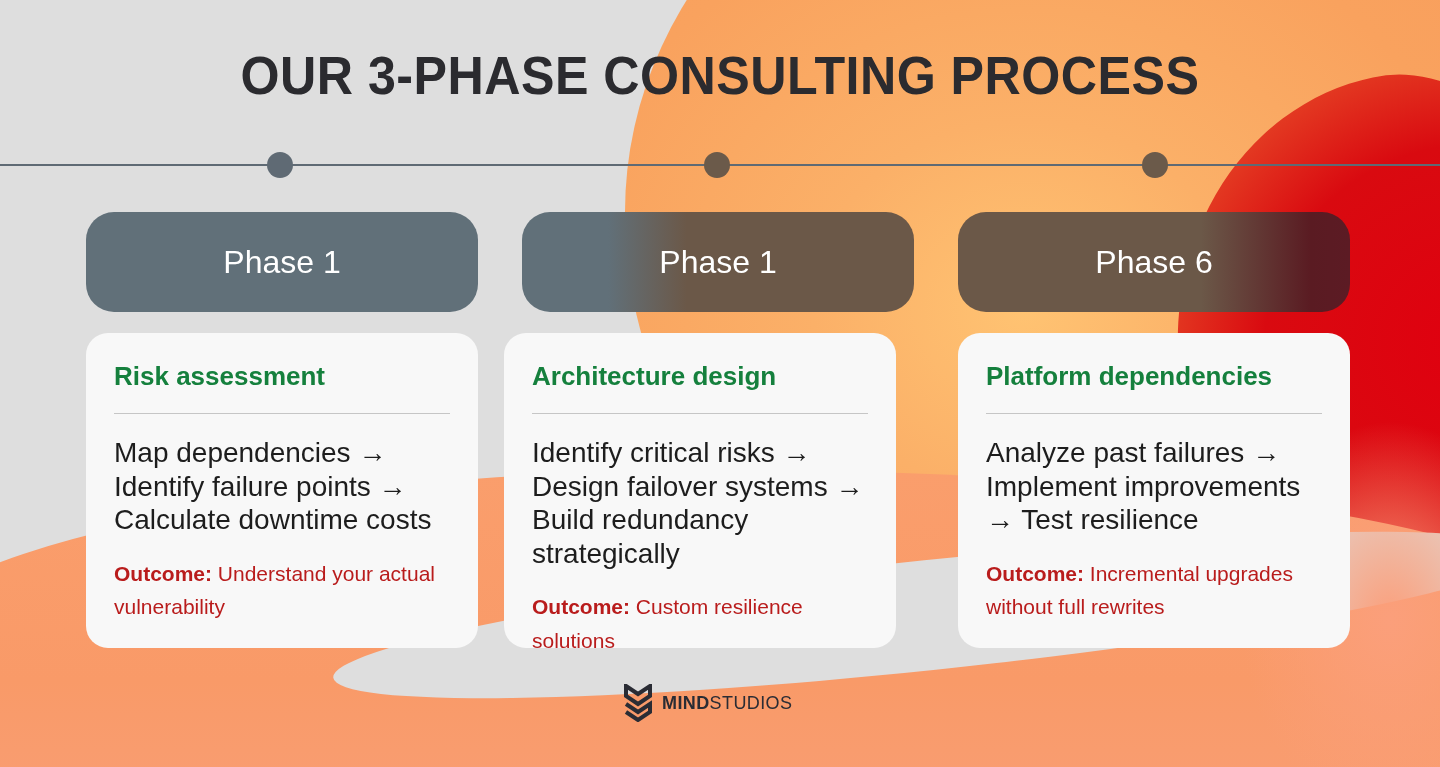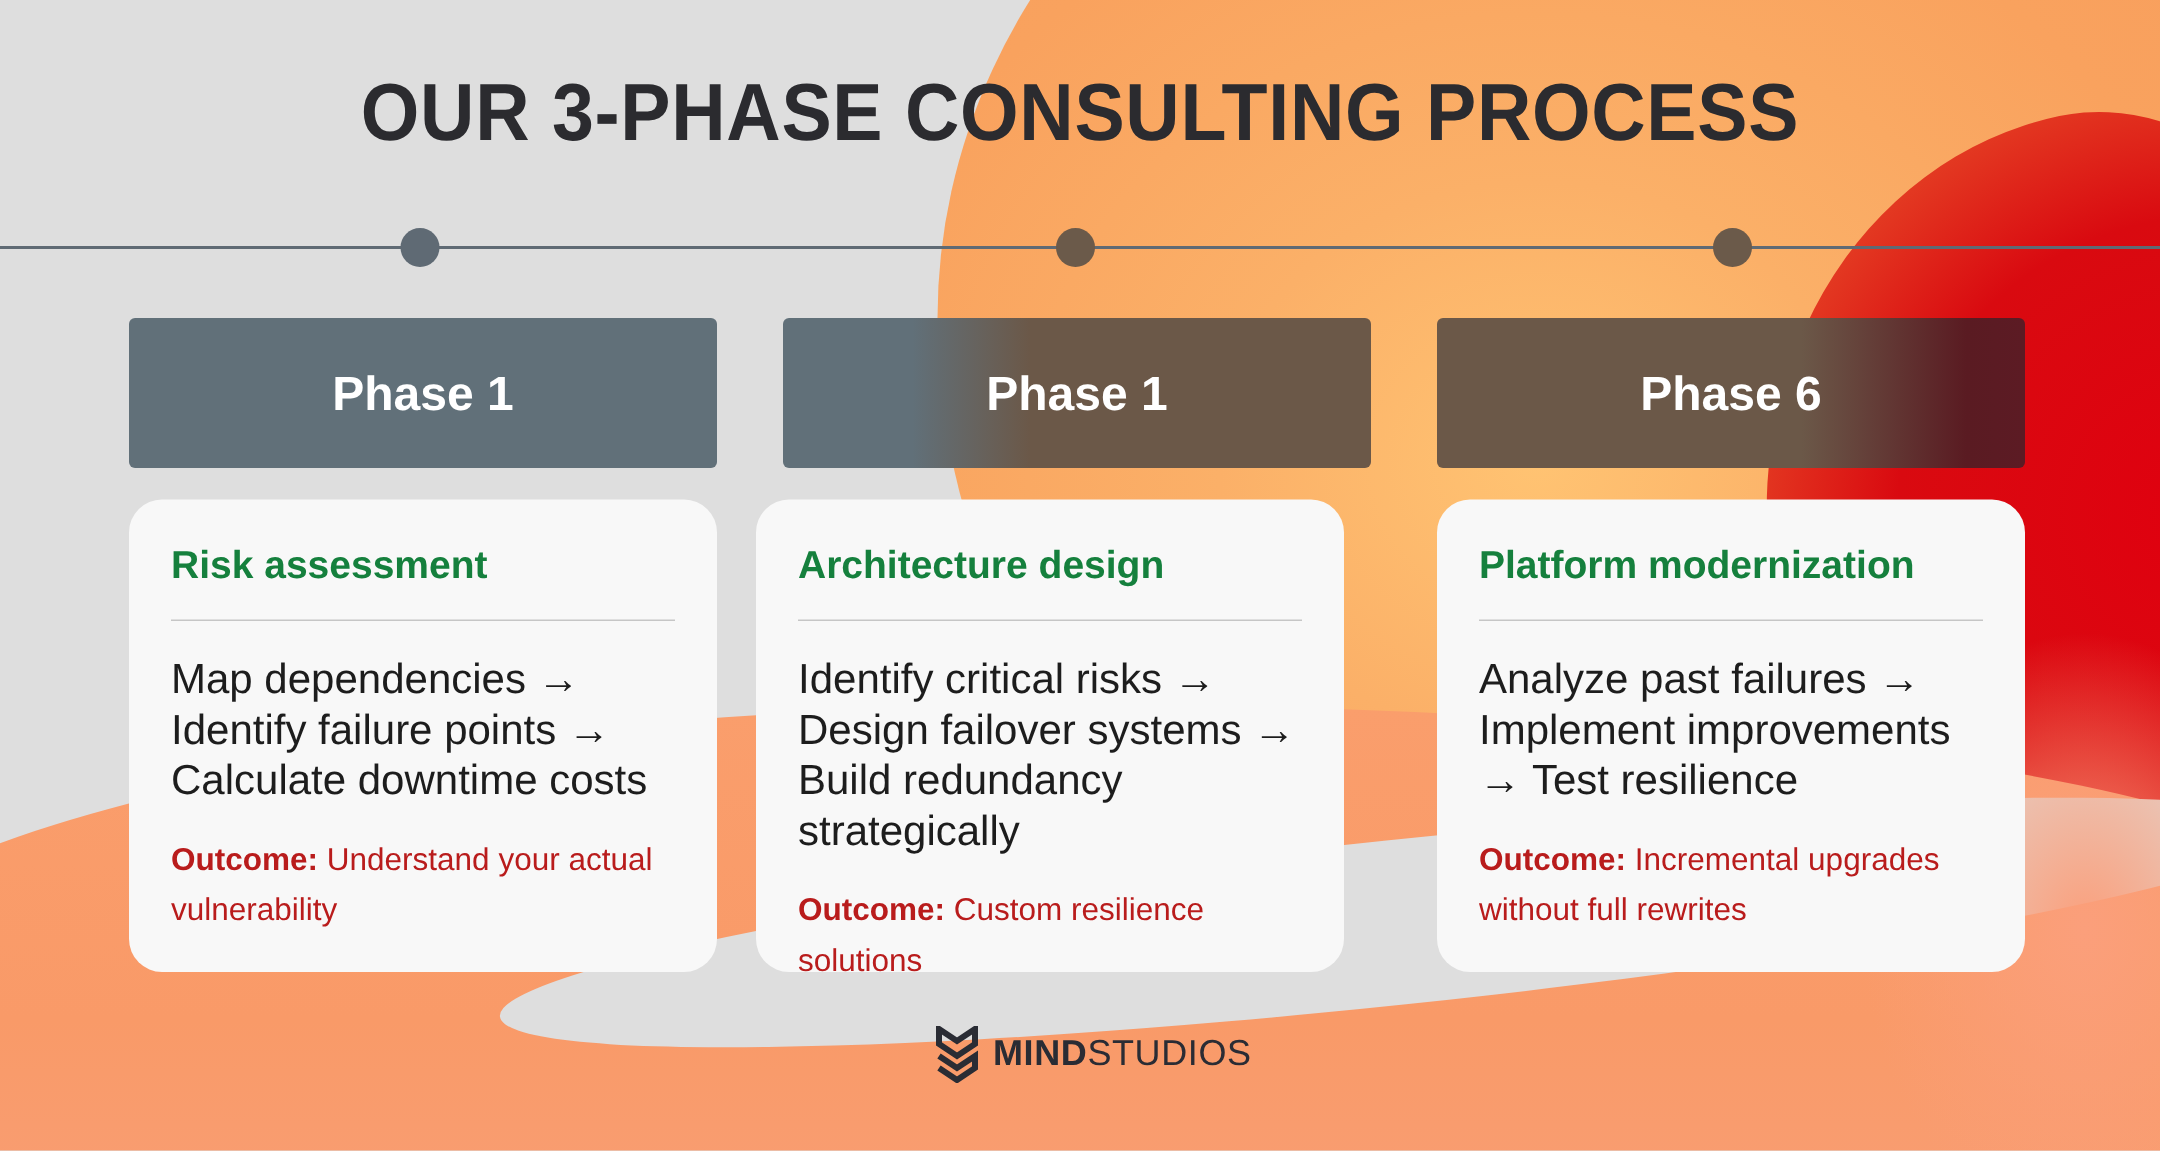--- a/index.html
+++ b/index.html
@@ -52,23 +52,23 @@
     background: #5f6a74; z-index: 2;
   }
   .timeline-dot {
     position: absolute; top: 152px; width: 26px; height: 26px; border-radius: 50%;
     background: #5f6a74; z-index: 3;
   }
   .timeline-dot.d2, .timeline-dot.d3 { background: #6b5a4a; }
 
   .phase-pill {
     position: absolute; top: 212px; width: 392px; height: 100px;
-    border-radius: 4px; z-index: 2;
+    border-radius: 28px; z-index: 2;
     display: flex; align-items: center; justify-content: center;
-    color: #ffffff; font-weight: 700; font-size: 32px;
+    color: #ffffff; font-weight: 400; font-size: 32px;
   }
   .phase-pill.p1 { left: 86px; background: #617079; }
   .phase-pill.p2 { left: 522px; background: linear-gradient(90deg, #617079 0%, #617079 22%, #6b5848 42%, #6b5848 100%); }
   .phase-pill.p3 { left: 958px; background: linear-gradient(90deg, #6b5848 0%, #6b5848 62%, #5a1b22 90%, #5c1b24 100%); }
 
   .card {
     position: absolute; top: 333px; width: 392px; height: 315px;
     background: #f8f8f8; border-radius: 22px; z-index: 2;
     padding: 28px 28px 0 28px;
     font-family: "Liberation Sans", sans-serif;
@@ -92,21 +92,21 @@
     width: 340px;
   }
   .card-outcome .label { font-weight: 700; }
 
   .logo {
     position: absolute; top: 684px; left: 624px; z-index: 2;
     display: flex; align-items: center; gap: 10px;
     color: #2a2c34;
   }
   .logo svg { display: block; }
-  .logo-text { font-size: 24px; letter-spacing: 0.4px; }
+  .logo-text { font-size: 18px; letter-spacing: 0.4px; }
   .logo-text .bold { font-weight: 700; }
 </style>
 </head>
 <body>
 
 <div class="bg">
   <div class="blob-orange"></div>
   <div class="blob-red"></div>
   <div class="blob-bottom"></div>
   <div class="blob-gray-band"></div>
@@ -136,21 +136,21 @@
 <div class="card c2">
   <div class="card-title">Architecture design</div>
   <div class="card-divider"></div>
   <div class="card-steps">Identify critical risks → Design failover systems → Build redundancy strategically</div>
   <div class="card-outcome">
     <span class="label">Outcome:</span><span> Custom resilience solutions</span>
   </div>
 </div>
 
 <div class="card c3">
-  <div class="card-title">Platform modernization</div>
+  <div class="card-title">Platform dependencies</div>
   <div class="card-divider"></div>
   <div class="card-steps">Analyze past failures → Implement improvements → Test resilience</div>
   <div class="card-outcome">
     <span class="label">Outcome:</span><span> Incremental upgrades without full rewrites</span>
   </div>
 </div>
 
 <div class="logo">
   <svg width="28" height="38" viewBox="0 0 28 38">
     <path d="M2 2 L14 10 L26 2 L26 12 L14 20 L2 12 Z" fill="none" stroke="#2a2c34" stroke-width="4" stroke-linejoin="miter"></path>

